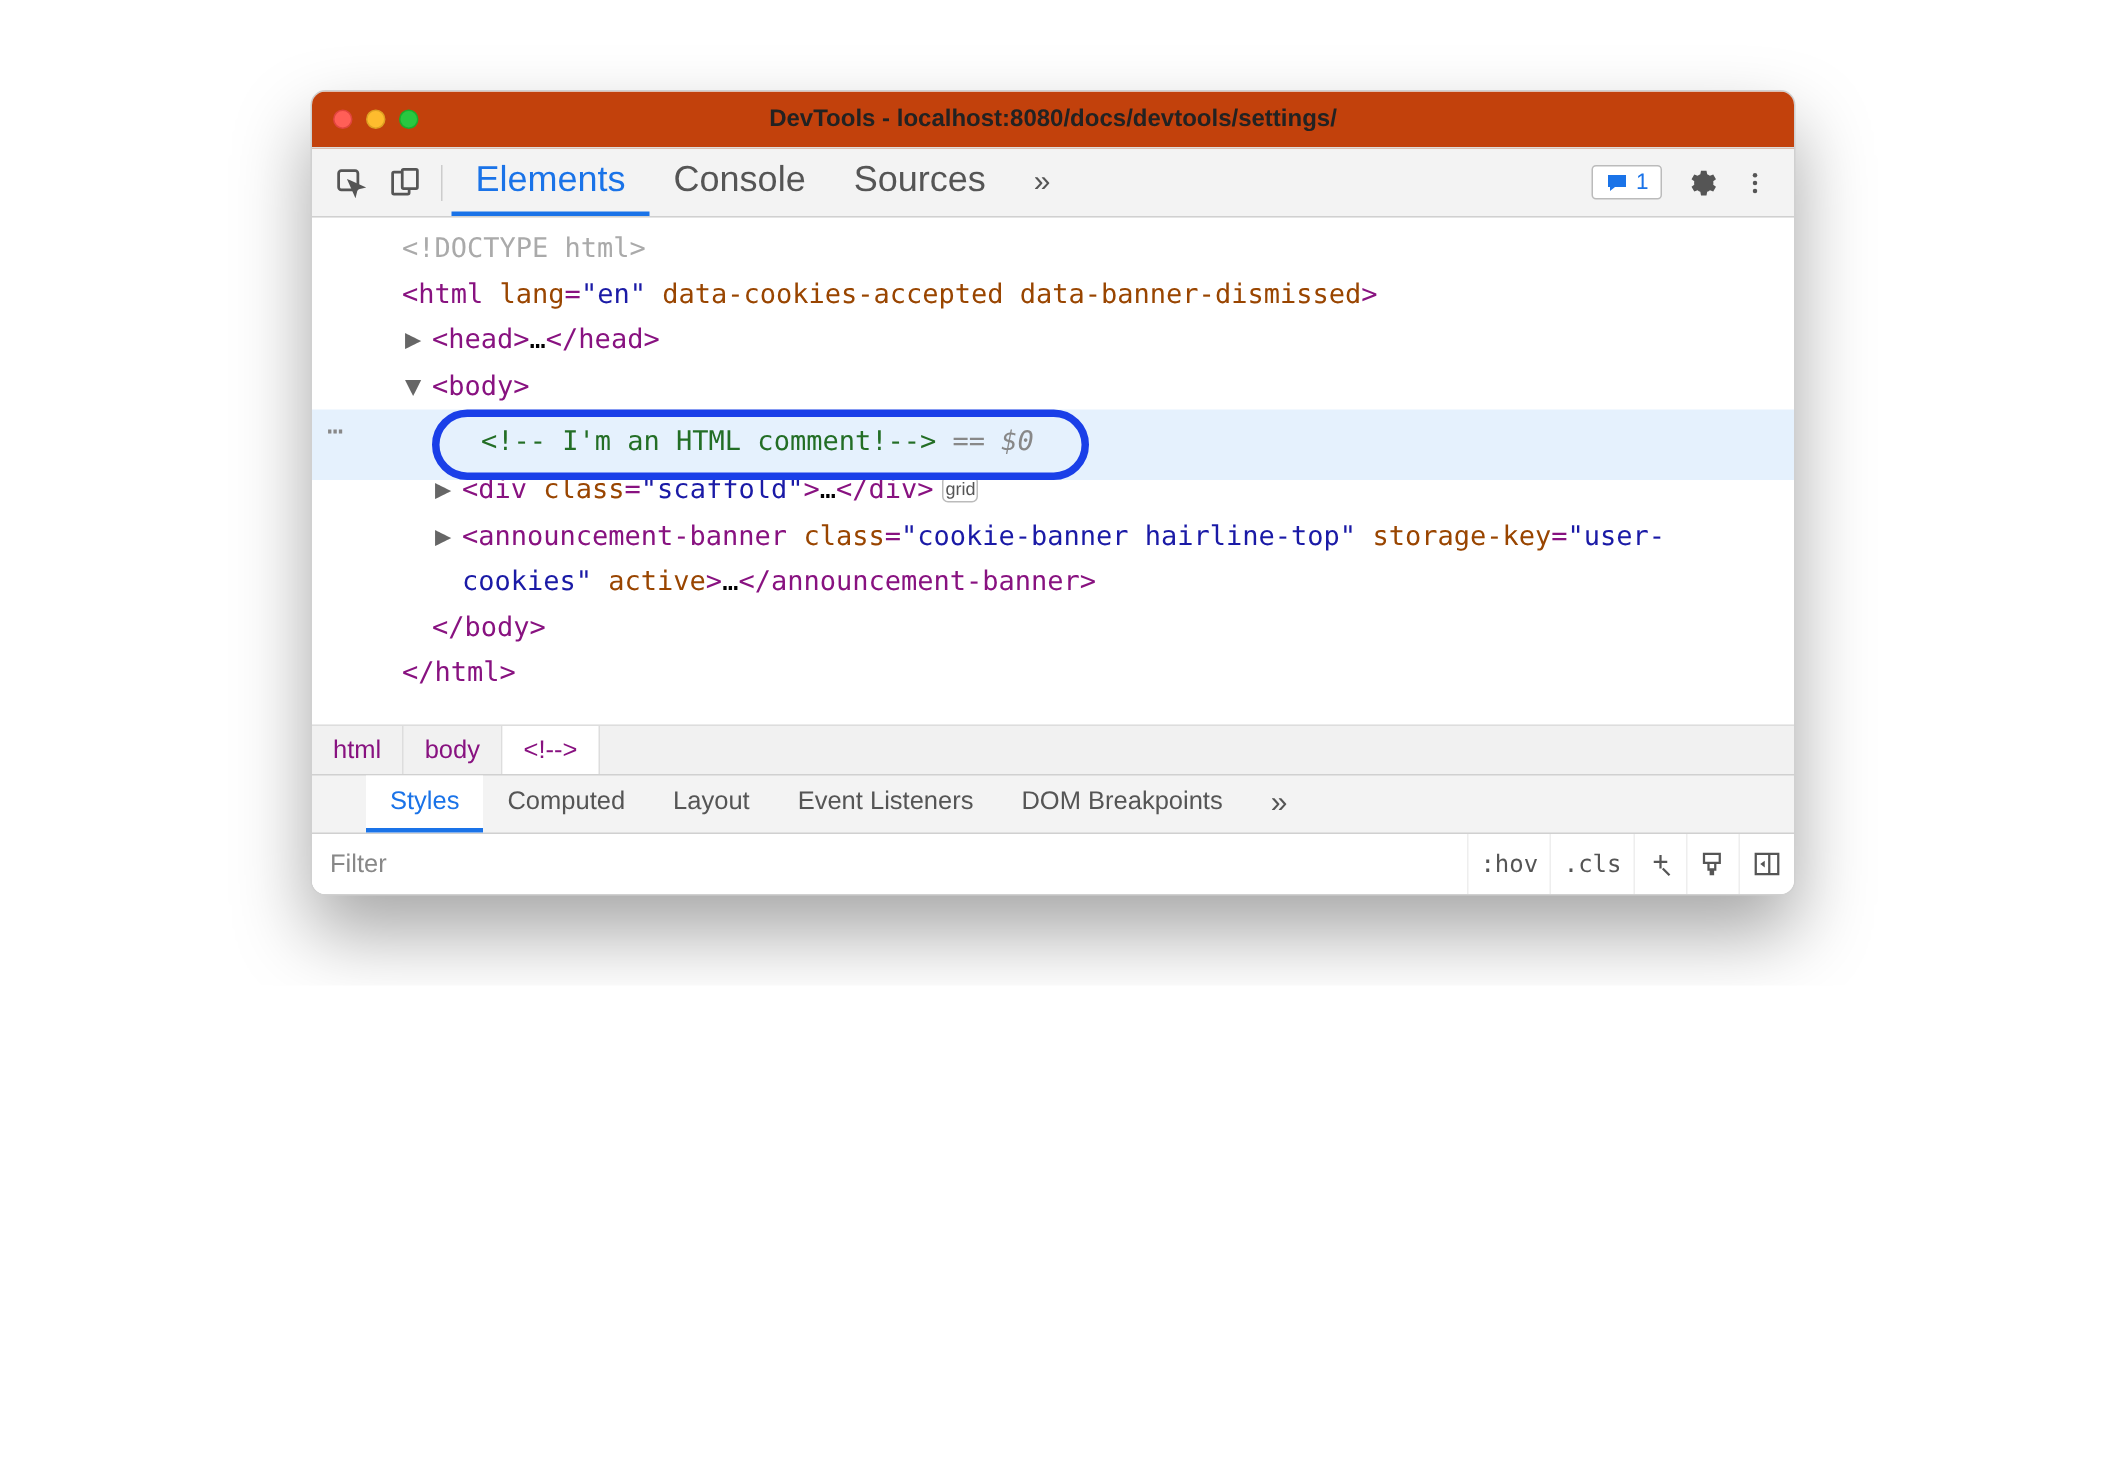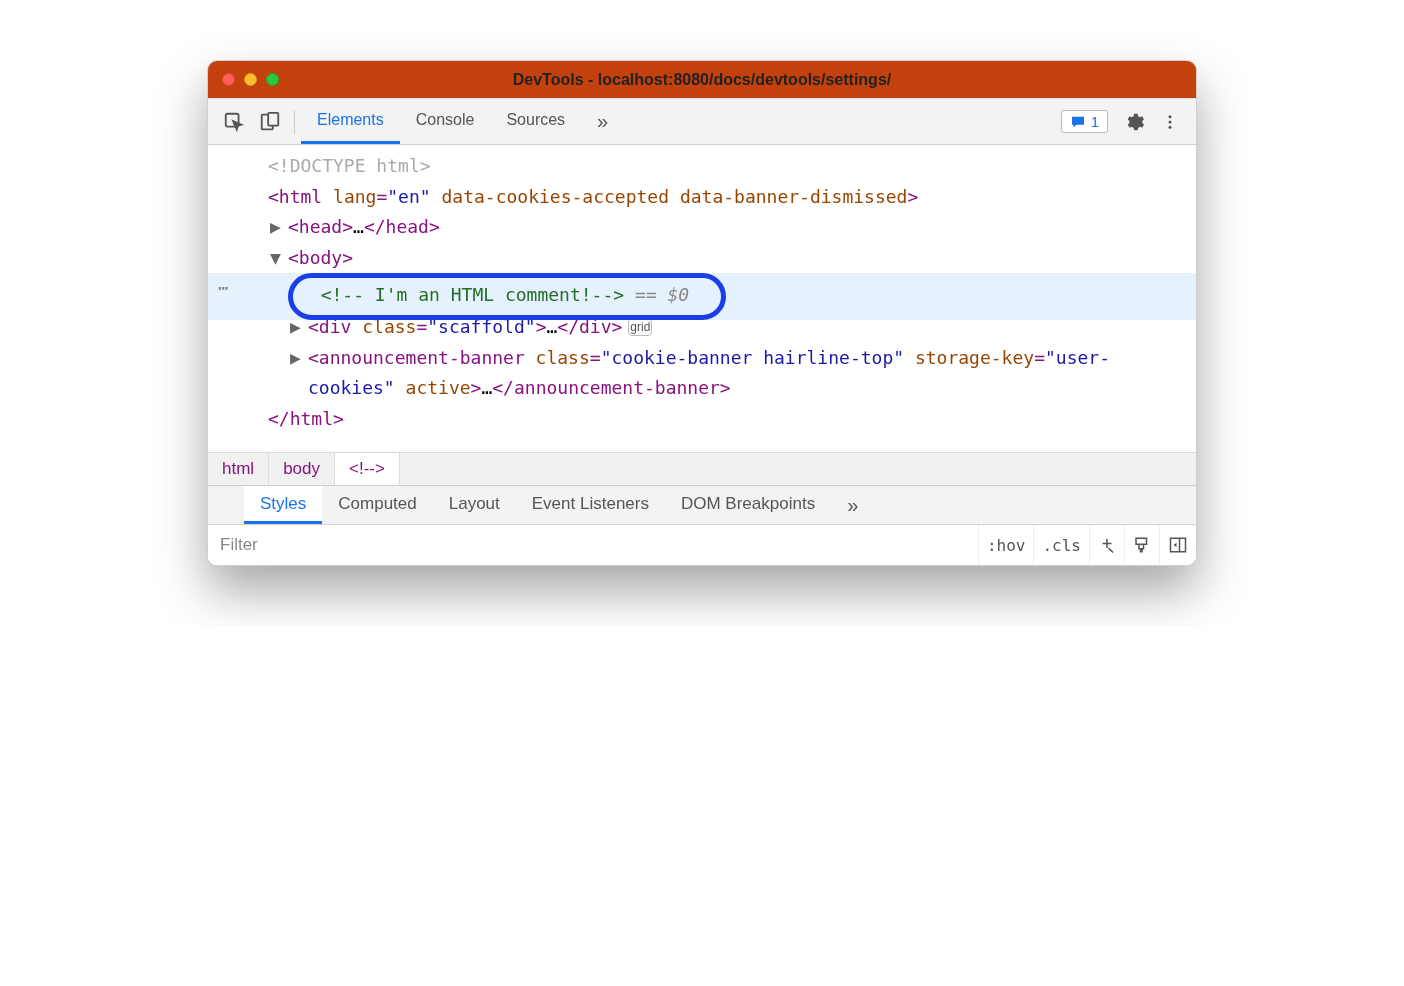--- a/index.html
+++ b/index.html
@@ -52,21 +52,21 @@
     width: 28px; height: 28px;
     display: flex; align-items: center; justify-content: center;
     margin: 0 4px;
     color: #555;
   }
   .tb-sep { width: 1px; height: 24px; background: #ccc; margin: 0 6px; }
   .tabs { display: flex; align-items: stretch; height: 100%; }
   .tab {
     display: flex; align-items: center;
     padding: 0 16px;
-    font-size: 16px;
+    font-size: 24px;
     color: #555;
     cursor: pointer;
     border-bottom: 3px solid transparent;
   }
   .tab.active { color: #1a73e8; border-bottom-color: #1a73e8; }
   .overflow { padding: 0 12px; font-size: 20px; color: #555; cursor: pointer; margin-left: 4px; }
   .spacer { flex: 1; }
   .issues {
     display: flex; align-items: center; gap: 5px;
     border: 1px solid #bbb;
@@ -261,20 +261,21 @@
       <span class="t-punct">&lt;</span><span class="t-tag">div</span>
       <span class="t-attr"> class</span><span class="t-punct">=</span><span class="t-str">"<span>scaffold</span>"</span><span class="t-punct">&gt;</span><span>…</span><span class="t-punct">&lt;/</span><span class="t-tag">div</span><span class="t-punct">&gt;</span><span class="grid-badge">grid</span>
     </div>
     <div class="line indent-3" style="white-space:normal; padding-right:20px;">
       <span class="tri">▶</span>
       <span class="t-punct">&lt;</span><span class="t-tag">announcement-banner</span>
       <span class="t-attr"> class</span><span class="t-punct">=</span><span class="t-str">"<span>cookie-banner hairline-top</span>"</span>
       <span class="t-attr"> <span>storage-key</span></span><span class="t-punct">=</span><span class="t-str">"<span>user-cookies</span>"</span>
       <span class="t-attr"> <span>active</span></span><span class="t-punct">&gt;</span><span>…</span><span class="t-punct">&lt;/</span><span class="t-tag">announcement-banner</span><span class="t-punct">&gt;</span>
     </div>
+    <div class="line indent-2"><span class="t-punct">&lt;/body&gt;</span></div>
     <div class="line indent-1"><span class="t-punct">&lt;/html&gt;</span></div>
   </div>
 
   <div class="breadcrumb">
     <div class="crumb">html</div>
     <div class="crumb">body</div>
     <div class="crumb active">&lt;!--&gt;</div>
   </div>
 
   <div class="subtabs">

